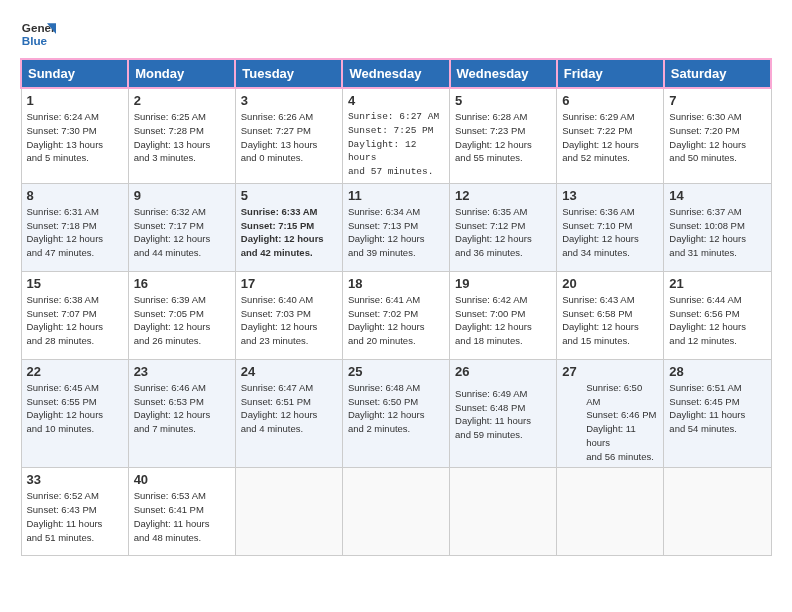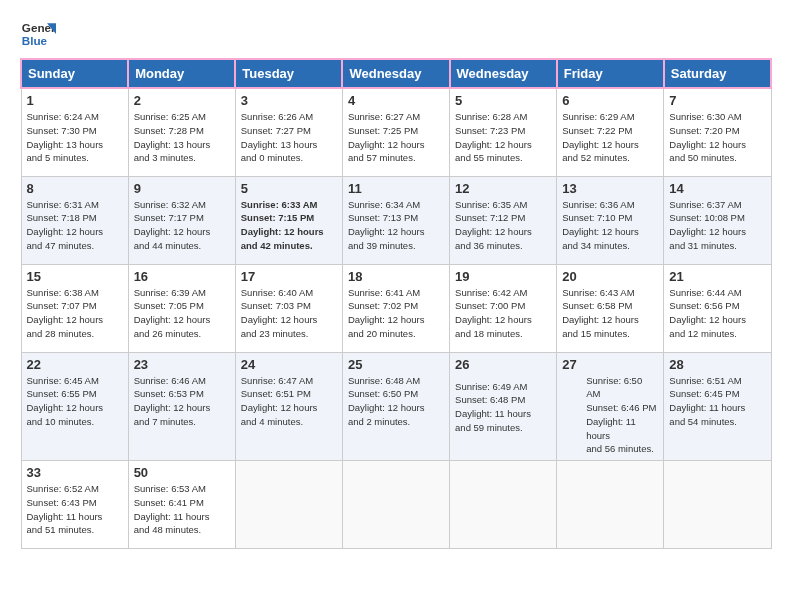--- a/index.html
+++ b/index.html
@@ -125,21 +125,21 @@
         </td>
         <td>
           <span class="day-number">3</span>
           <div class="day-info" style="white-space: pre-line;">Sunrise: 6:26 AM
 Sunset: 7:27 PM
 Daylight: 13 hours
 and 0 minutes.</div>
         </td>
         <td>
           <span class="day-number">4</span>
-          <div class="day-info" style="white-space: pre-line;">Sunrise: 6:27 AM
+          <div class="day-info" style="white-space: pre-line; font-family: Liberation Mono, monospace;">Sunrise: 6:27 AM
 Sunset: 7:25 PM
 Daylight: 12 hours
 and 57 minutes.</div>
         </td>
         <td>
           <span class="day-number">5</span>
           <div class="day-info" style="white-space: pre-line;">Sunrise: 6:28 AM
 Sunset: 7:23 PM
 Daylight: 12 hours
 and 55 minutes.</div>
@@ -314,21 +314,21 @@
       </tr>
       <tr>
         <td>
           <span class="day-number">33</span>
           <div class="day-info" style="white-space: pre-line;">Sunrise: 6:52 AM
 Sunset: 6:43 PM
 Daylight: 11 hours
 and 51 minutes.</div>
         </td>
         <td>
-          <span class="day-number">50</span>
+          <span class="day-number">40</span>
           <div class="day-info" style="white-space: pre-line;">Sunrise: 6:53 AM
 Sunset: 6:41 PM
 Daylight: 11 hours
 and 48 minutes.</div>
         </td>
         <td class="empty-cell"></td>
         <td class="empty-cell"></td>
         <td class="empty-cell"></td>
         <td class="empty-cell"></td>
         <td class="empty-cell"></td>

